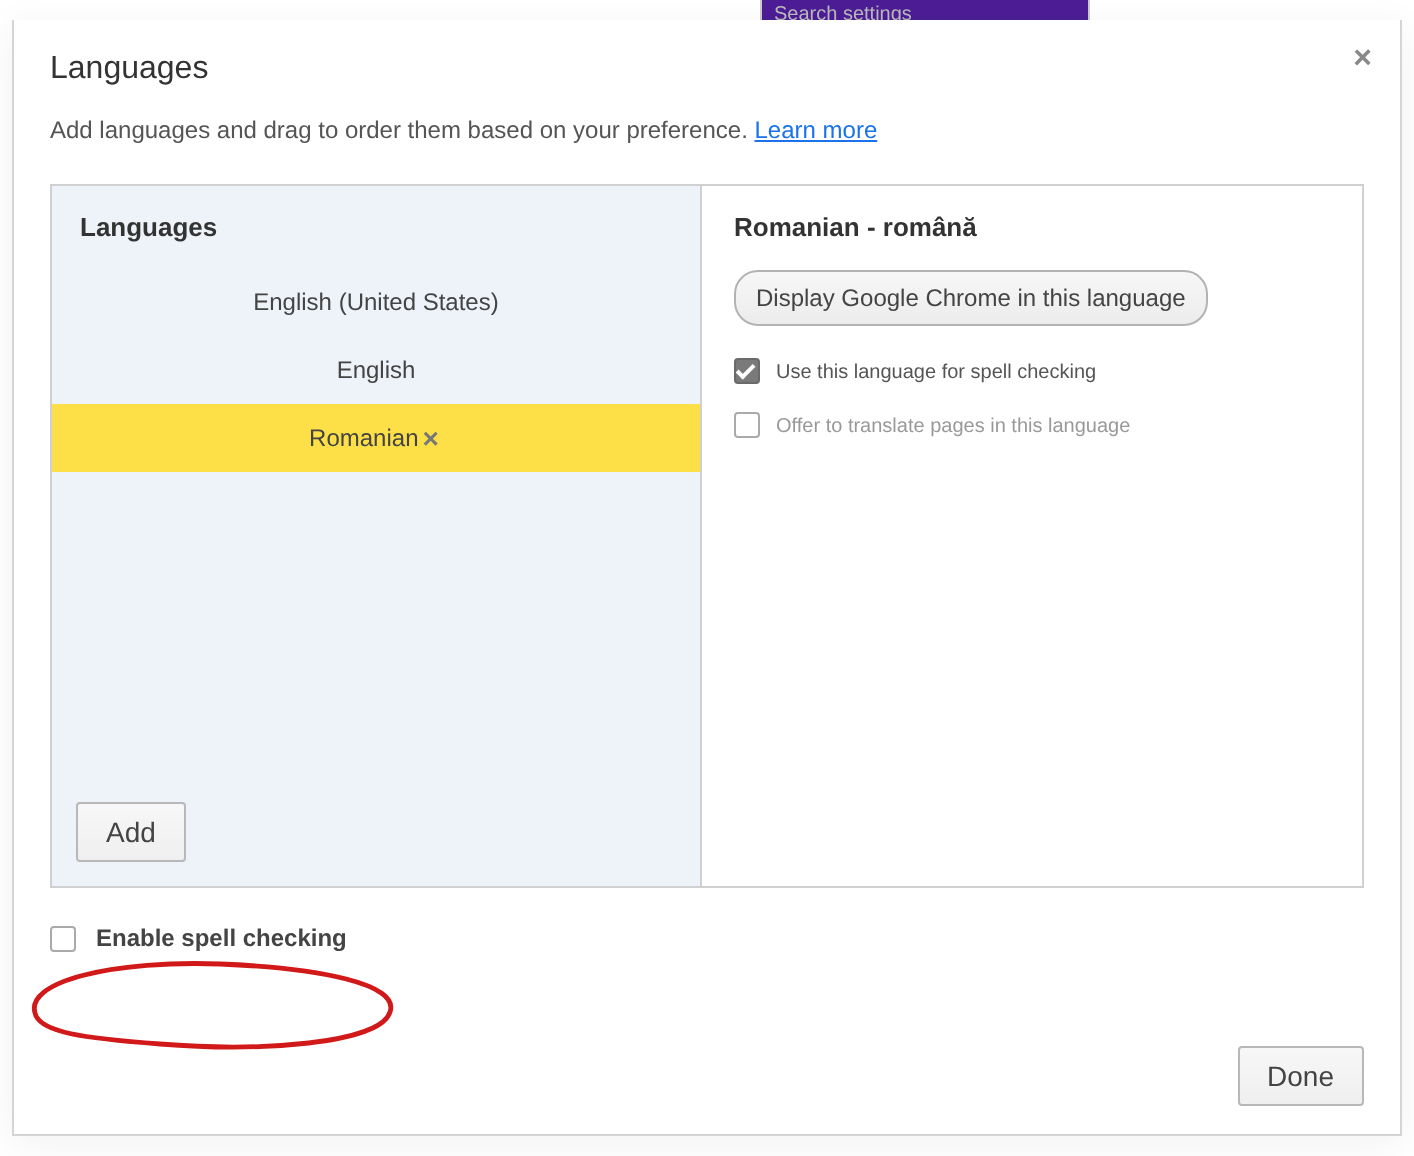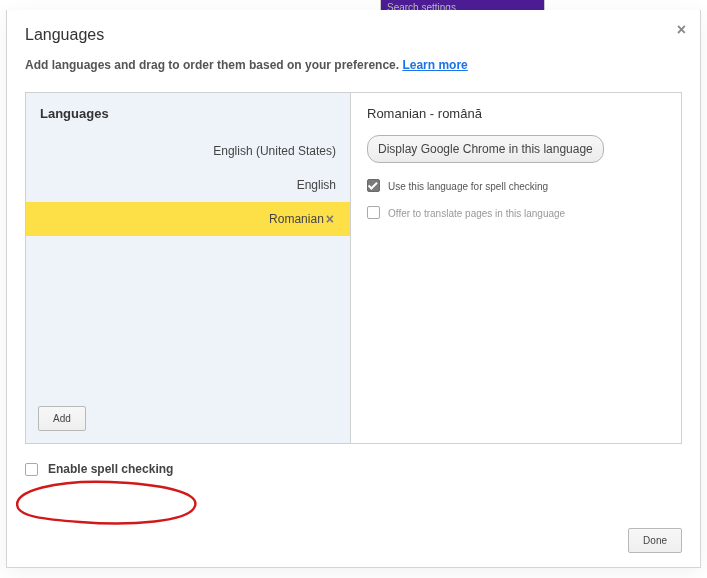--- a/index.html
+++ b/index.html
@@ -45,21 +45,20 @@
     }
     .dialog-title {
       font-size: 16px;
       font-weight: normal;
       color: #333;
       margin-bottom: 14px;
     }
     .dialog-subtitle {
       font-size: 12px;
       color: #555;
-      font-weight: bold;
     }
     .learn-more {
       color: #1a73e8;
       text-decoration: underline;
       cursor: pointer;
     }
     .close-btn {
       position: absolute;
       top: 12px;
       right: 14px;
@@ -90,21 +89,21 @@
       color: #333;
     }
     .lang-item {
       padding: 10px 14px;
       font-size: 12px;
       color: #444;
       cursor: pointer;
       position: relative;
       display: flex;
       align-items: center;
-      justify-content: flex-end;
+      justify-content: center;
     }
     .lang-item.selected {
       background: #fde047;
     }
     .remove-x {
       color: #777;
       font-size: 14px;
       font-weight: bold;
       line-height: 1;
       padding: 0 2px;
@@ -112,30 +111,30 @@
     .add-btn-wrap {
       position: absolute;
       bottom: 12px;
       left: 12px;
     }
     .btn {
       background: linear-gradient(#f7f7f7,#efefef);
       border: 1px solid #b8b8b8;
       border-radius: 2px;
       padding: 6px 14px;
-      font-size: 10px;
+      font-size: 14px;
       color: #444;
       cursor: pointer;
     }
     .right-panel {
       flex: 1;
       padding: 13px 16px;
     }
     .right-header {
-      font-weight: normal;
+      font-weight: bold;
       font-size: 13px;
       color: #333;
       margin-bottom: 14px;
     }
     .display-btn {
       background: linear-gradient(#f7f7f7,#ececec);
       border: 1px solid #b3b3b3;
       border-radius: 12px;
       padding: 6px 10px;
       font-size: 12px;

